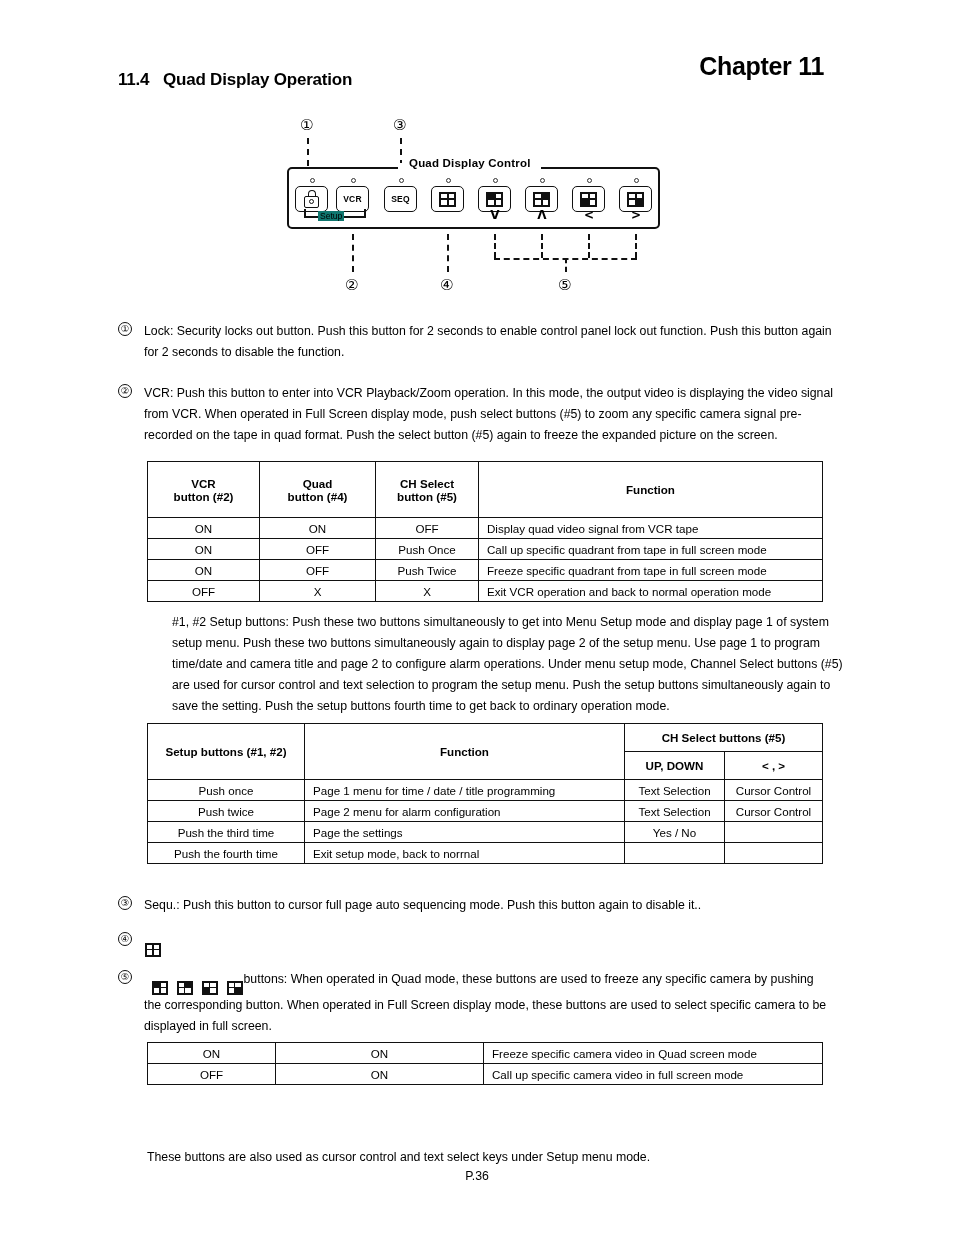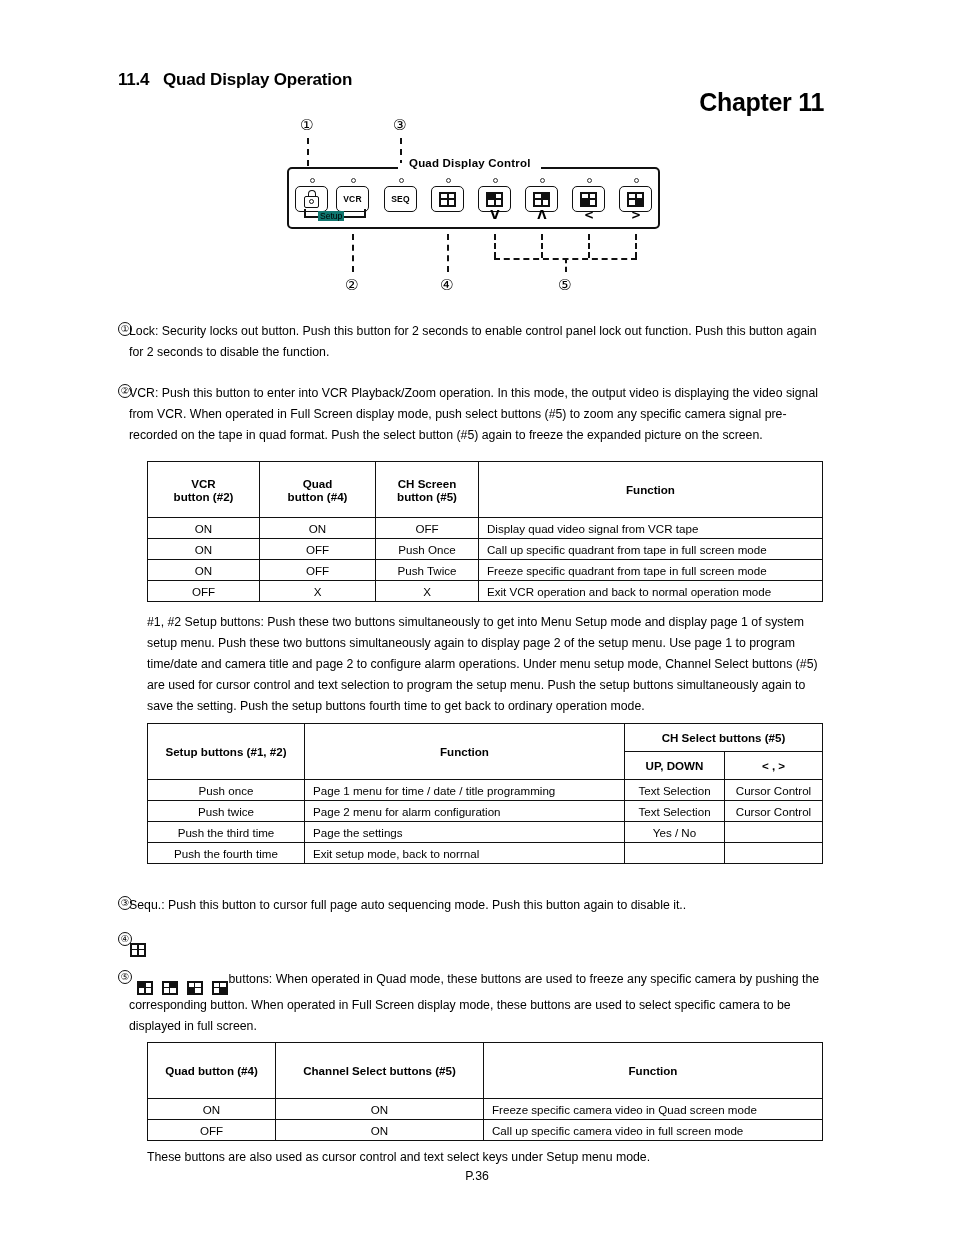--- a/index.html
+++ b/index.html
@@ -22,21 +22,20 @@
   .hdr-left {
     position: absolute; left: 118px; top: 12px;
     font-size: 17px; font-weight: bold;
     letter-spacing: -0.2px;
     white-space: pre;
   }
   .hdr-right {
     position: absolute; right: 130px; top: -6px;
     font-size: 25px; font-weight: bold;
     letter-spacing: -0.3px;
-    margin-top: 36px;
   }
 
   
   .diagram {
     position: absolute;
     left: 0; top: 110px;
     width: 954px; height: 200px;
   }
 
   .callout {
@@ -189,29 +188,30 @@
     left: 0; top: 1px;
     width: 14px; height: 14px;
     border: 1.3px solid #111;
     border-radius: 50%;
     font-size: 9.5px;
     line-height: 12px;
     text-align: center;
     font-family: "DejaVu Sans", sans-serif;
   }
   .item-body {
-    margin-left: 11px;
+    margin-left: 26px;
     text-align: left;
   }
 
   .para {
     position: absolute;
     font-size: 12.3px;
     line-height: 21px;
     text-align: left;
+    margin-left: 25px;
   }
 
   
   .quad-inline {
     display: inline-block;
     vertical-align: -4px;
     width: 16px; height: 14px;
     border: 2px solid #111;
     margin: 0 1px;
   }
@@ -404,21 +404,21 @@
     <tr>
       <th class="hdr-cell">
         <div>VCR</div>
         <div>button (#2)</div>
       </th>
       <th class="hdr-cell">
         <div>Quad</div>
         <div>button (#4)</div>
       </th>
       <th class="hdr-cell">
-        <div>CH Screen</div>
+        <div>CH Select</div>
         <div>button (#5)</div>
       </th>
       <th class="hdr-cell">Function</th>
     </tr>
     <tr>
       <td>ON</td>
       <td>ON</td>
       <td>OFF</td>
       <td class="fn">Display quad video signal from VCR tape</td>
     </tr>
@@ -537,25 +537,20 @@
 </div>
 
 <table class="doc" style="left:147px; top:1042px; width:676px;">
   <colgroup>
       <col style="width:128px">
       <col style="width:208px">
       <col>
     </colgroup>
   <tbody>
     <tr>
-      <th class="hdr-cell">Quad button (#4)</th>
-      <th class="hdr-cell">Channel Select buttons (#5)</th>
-      <th class="hdr-cell">Function</th>
-    </tr>
-    <tr>
       <td>ON</td>
       <td>ON</td>
       <td class="fn">Freeze specific camera video in Quad screen mode</td>
     </tr>
     <tr>
       <td>OFF</td>
       <td>ON</td>
       <td class="fn">Call up specific camera video in full screen mode</td>
     </tr>
   </tbody>

